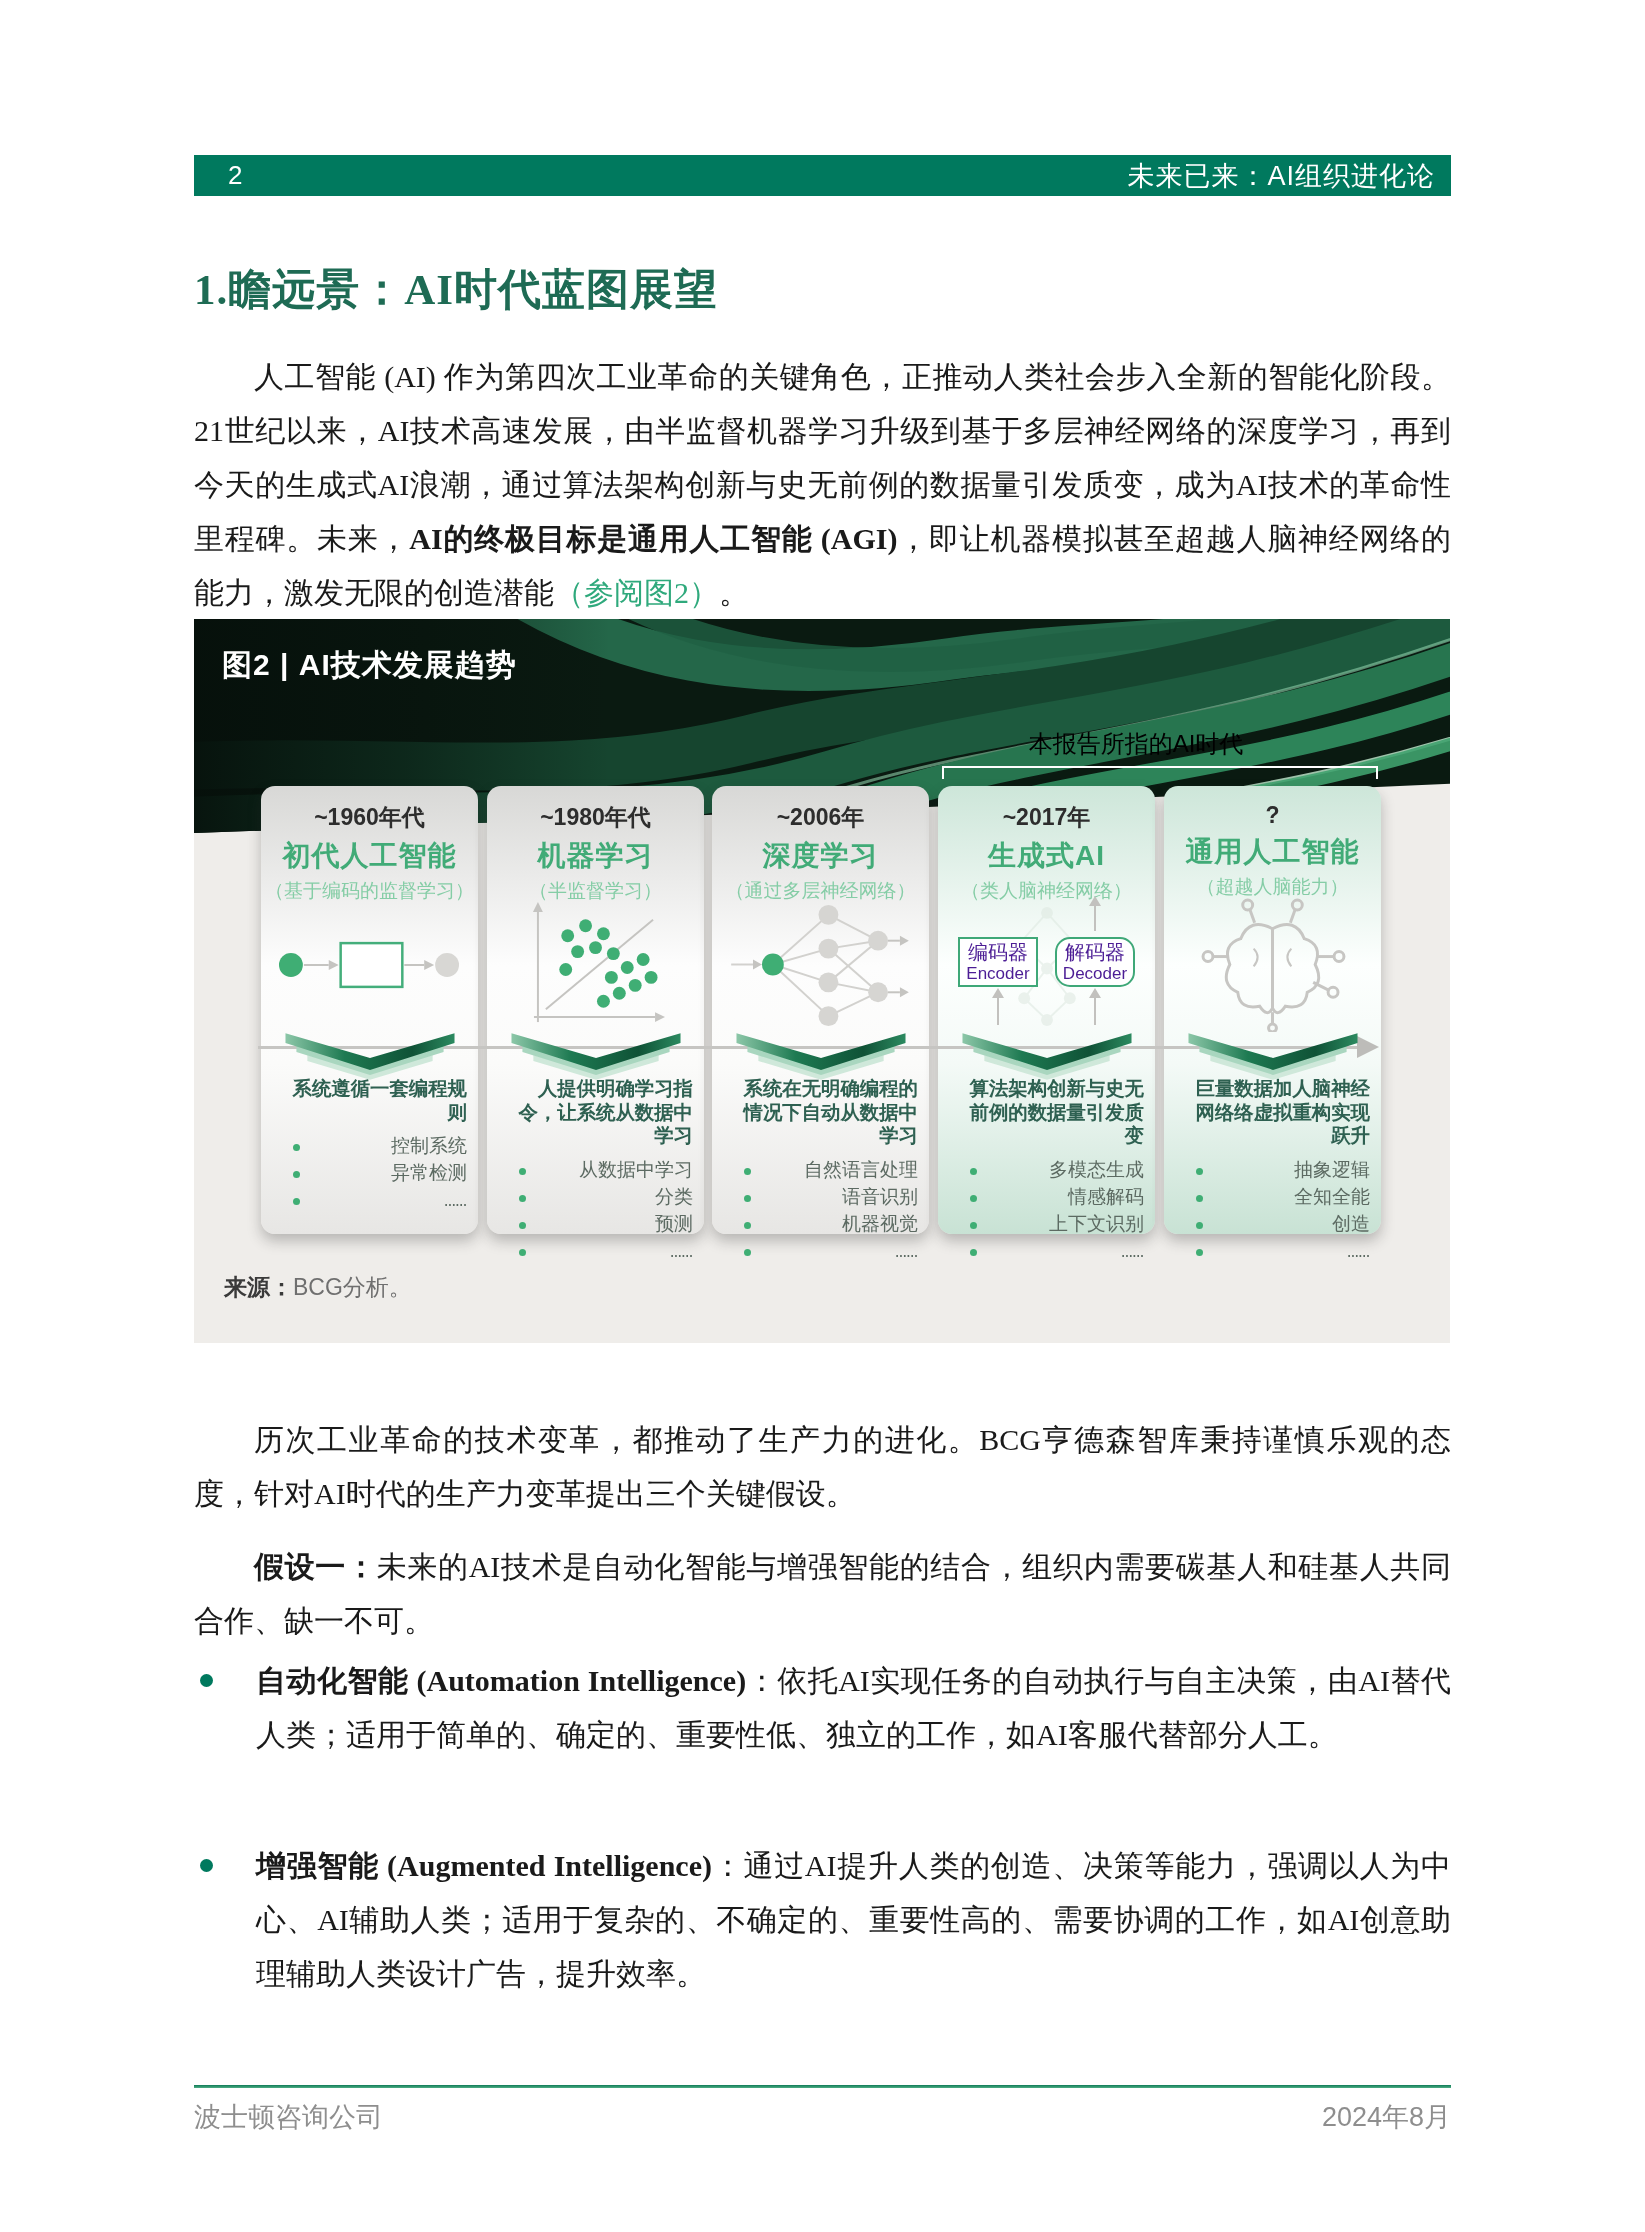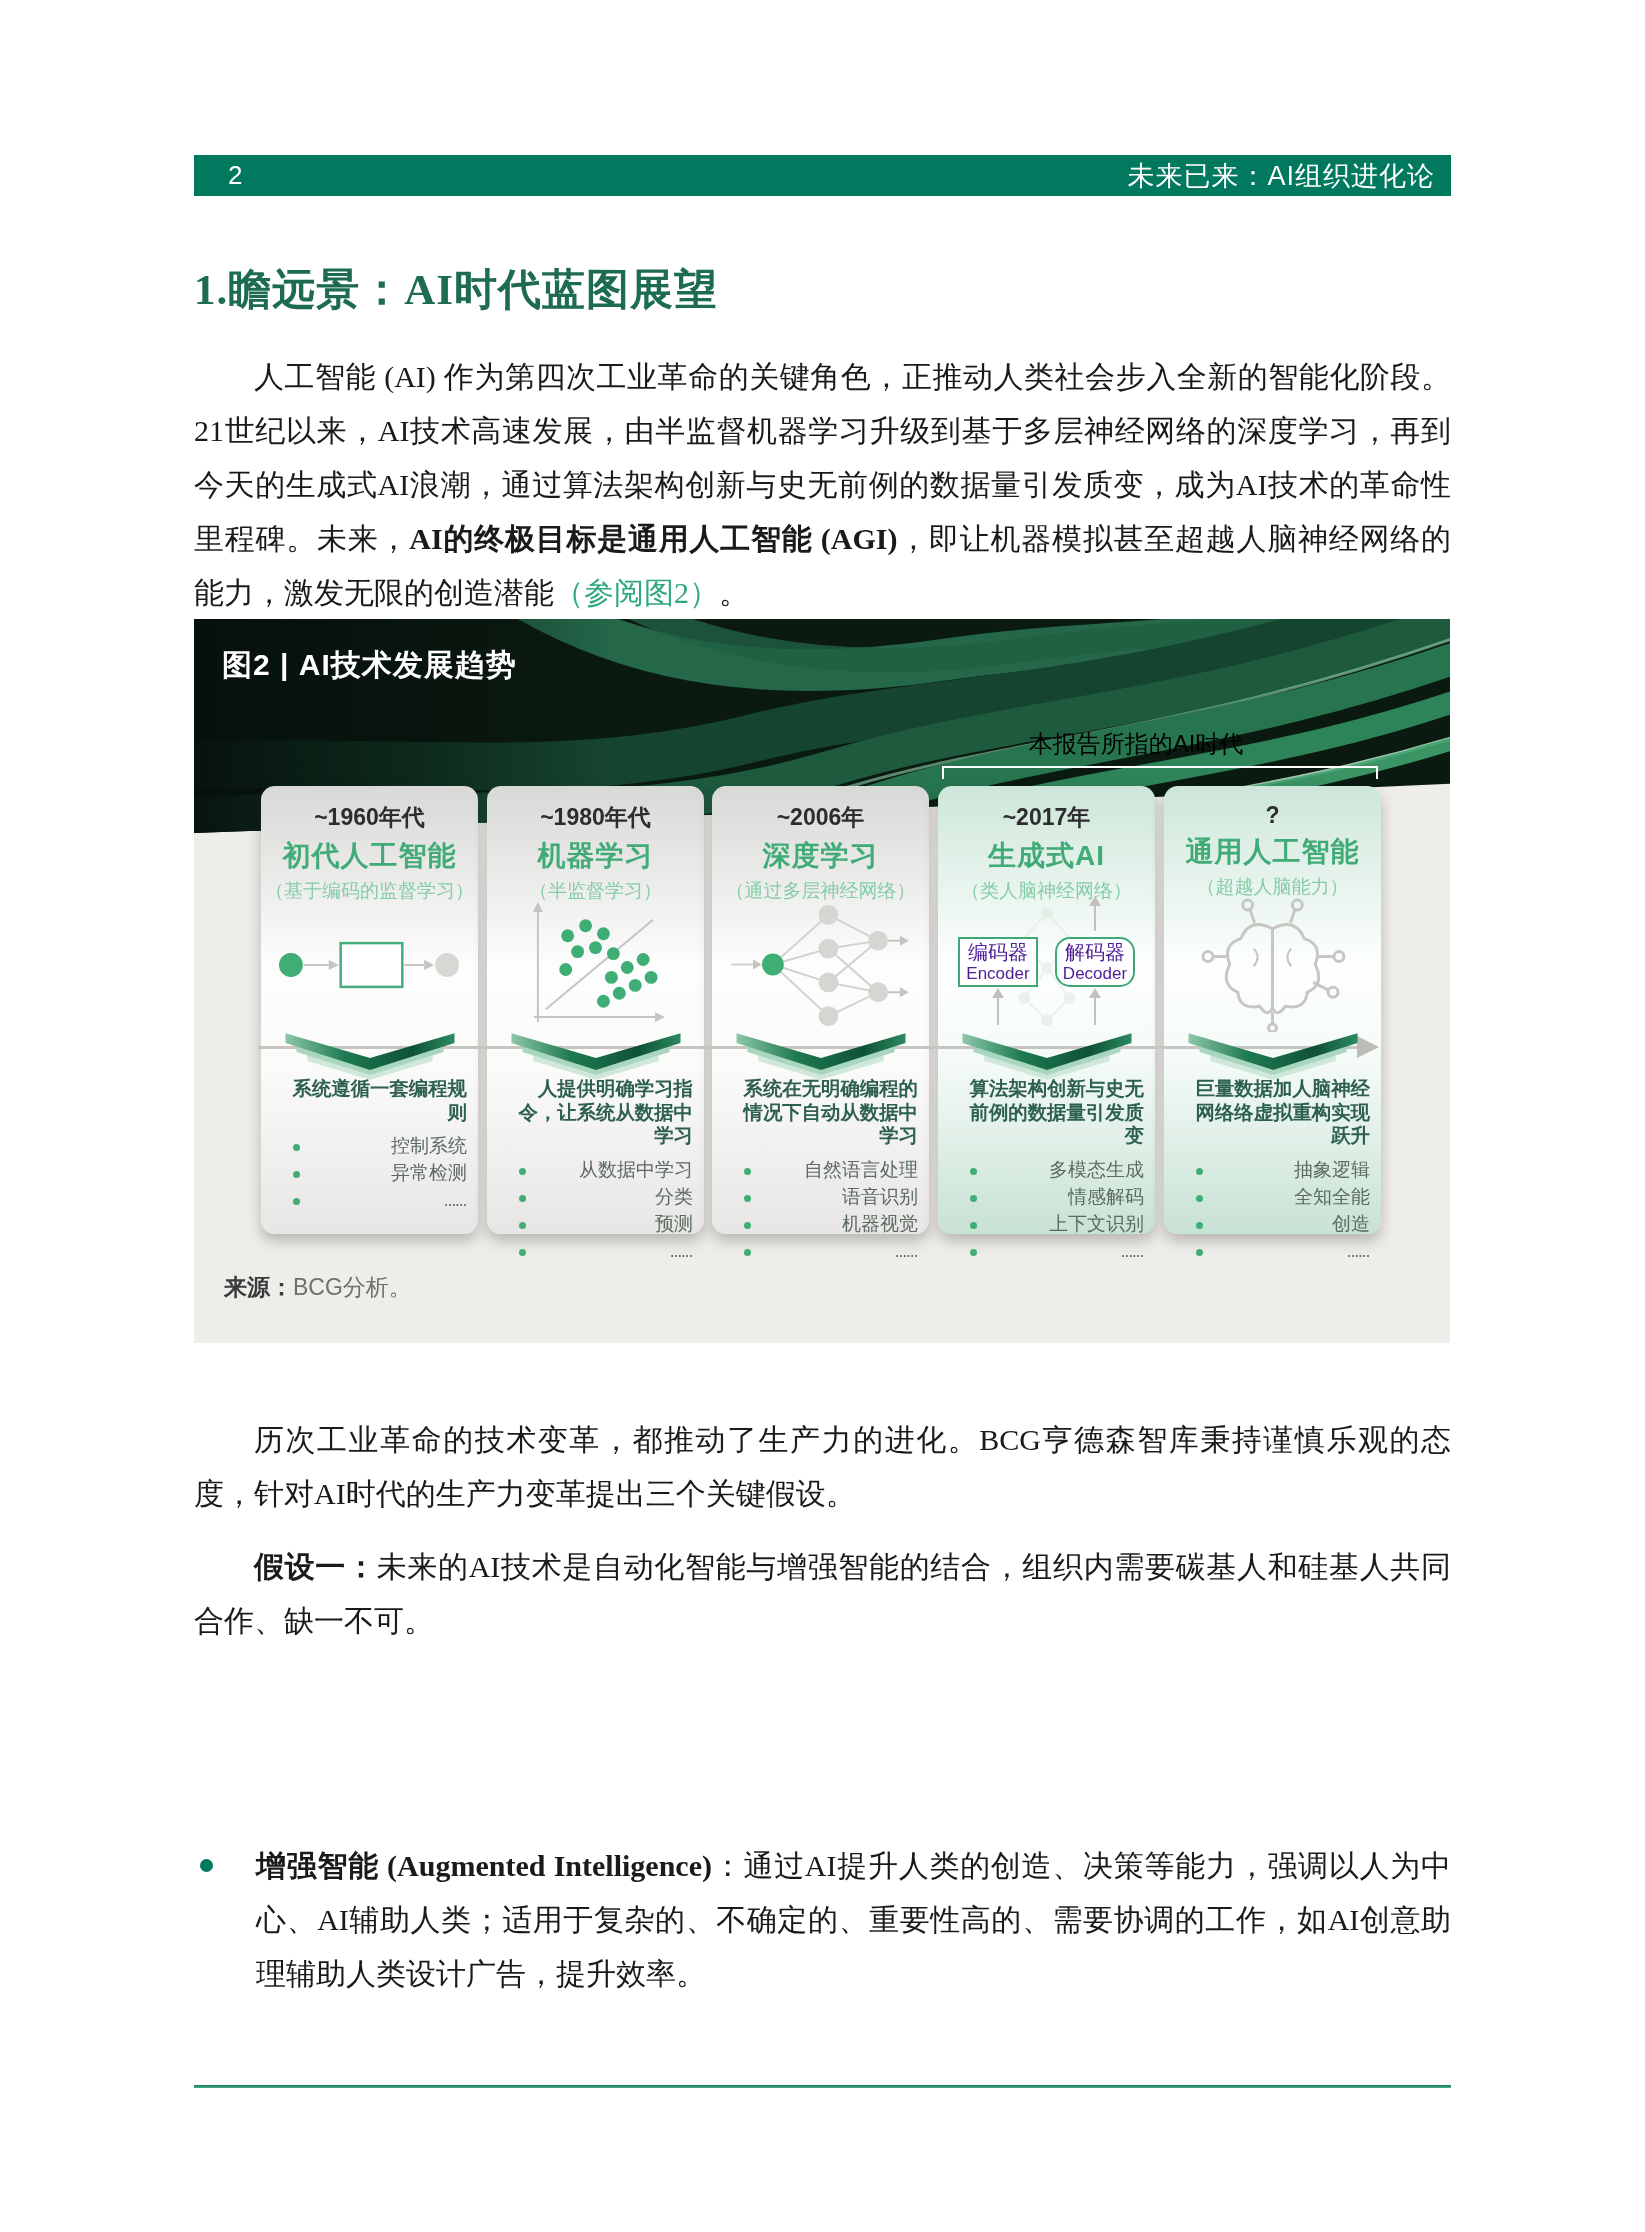--- a/index.html
+++ b/index.html
@@ -359,21 +359,28 @@
       </div>
     </div>
 
     <div class="fig-source"><span class="lab">来源：</span><span>BCG分析。</span></div>
   </div>
 
   <div class="para indent p2">历次工业革命的技术变革，都推动了生产力的进化。BCG亨德森智库秉持谨慎乐观的态度，针对AI时代的生产力变革提出三个关键假设。</div>
 
   <div class="para indent p3"><span class="bold">假设一：</span><span>未来的AI技术是自动化智能与增强智能的结合，组织内需要碳基人和硅基人共同合作、缺一不可。</span></div>
 
+  <div class="obullet ob1">
+    <span class="dot"></span><span class="bold">自动化智能 (Automation Intelligence)</span><span>：</span><span>依托AI实现任务的自动执行与自主决策，由AI替代人类；适用于简单的、确定的、重要性低、独立的工作，如AI客服代替部分人工。</span>
+  </div>
 
   <div class="obullet ob2">
     <span class="dot"></span><span class="bold">增强智能 (Augmented Intelligence)</span><span>：</span><span>通过AI提升人类的创造、决策等能力，强调以人为中心、AI辅助人类；适用于复杂的、不确定的、重要性高的、需要协调的工作，如AI创意助理辅助人类设计广告，提升效率。</span>
   </div>
 
   <div class="ft-line"></div>
+  <div class="ft-row">
+    <span>波士顿咨询公司</span>
+    <span>2024年8月</span>
+  </div>
 
 </div>
 
 
 </body></html>

